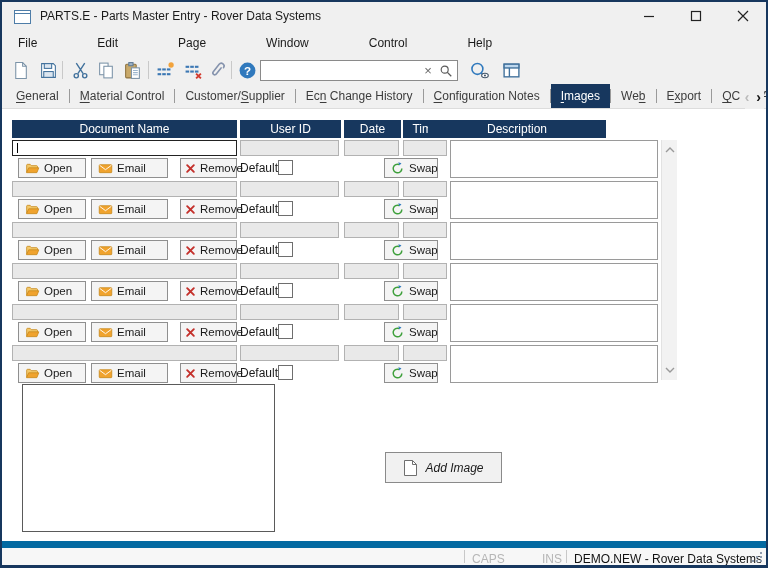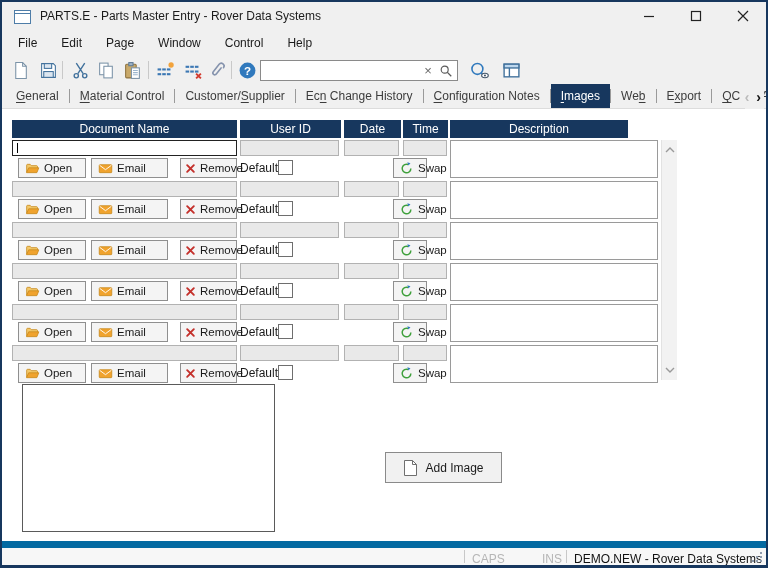--- a/index.html
+++ b/index.html
@@ -17,21 +17,21 @@
   .b-bottom{left:0;right:0;bottom:0;height:3px}
 
   
   .titlebar { position:absolute; left:2px; right:2px; top:2px; height:28px; background:#F0F0F0; }
   .app-icon { position:absolute; left:12px; top:8px; width:17px; height:14px; }
   .title-text { position:absolute; left:38px; top:0; line-height:28px; font-size:12px; color:#1a1a1a; white-space:nowrap; }
   .win-controls { position:absolute; right:0; top:0; height:28px; display:flex; }
   .wc { width:47px; height:28px; display:flex; align-items:center; justify-content:center; }
 
   
-  .menubar { position:absolute; left:2px; right:2px; top:30px; height:26px; display:flex; align-items:center; padding-left:4px; background:#F0F0F0; }
+  .menubar { position:absolute; left:2px; right:2px; top:30px; height:26px; display:flex; align-items:center; padding-left:4px; background:#F0F0F0;gap:36px; }
   .menu-item { padding:0 12px; font-size:12px; color:#1a1a1a; line-height:26px; }
 
   
   .toolbar { position:absolute; left:2px; right:2px; top:56px; height:28px; background:#F0F0F0; }
   .tbtn { position:absolute; top:3px; width:24px; height:23px; display:flex; align-items:center; justify-content:center; }
   .tbtn svg { width:19px; height:19px; }
   .tsep { position:absolute; top:5px; width:1px; height:18px; background:#C9C9C9; }
   .searchbox { position:absolute; left:258px; top:4px; width:198px; height:21px; background:#fff; border:1px solid #8a8a8a; }
   .searchbox input { position:absolute; left:3px; top:1px; right:36px; height:17px; border:none; outline:none; font-size:12px; font-family:inherit; background:transparent; }
   .sx { position:absolute; right:22px; top:0; width:14px; line-height:19px; text-align:center; color:#6a6a6a; font-size:13px; }
@@ -49,45 +49,45 @@
 
   
   .layer-content { position:absolute; left:2px; right:2px; top:109px; height:432px; background:#FFFFFF; }
 
   #grid-header { position:absolute; left:12px; top:120px; width:666px; height:18px; z-index:2; }
   .gh { position:absolute; top:0; height:18px; background:#17375E; color:#fff; font-size:12px; display:flex; align-items:center; justify-content:center; }
   .gh.col-doc{left:0;width:225px}
   .gh.col-user{left:228px;width:101px}
   .gh.col-date{left:332px;width:57px}
   .gh.col-time{left:391px;width:45px}
-  .gh.col-desc{left:438px;width:178px}
+  .gh.col-desc{left:416px;width:178px}
 
   #rows { position:absolute; left:12px; top:140px; width:666px; height:246px; }
   .rowgroup { position:absolute; left:0; width:666px; height:38px; }
   .fld { position:absolute; top:0; height:16px; background:#E9E9E9; border:1px solid #B2B2B2; }
   .f-doc{left:0;width:225px} .f-user{left:228px;width:99px}
   .f-date{left:332px;width:55px} .f-time{left:391px;width:44px}
   .f-doc.focused { background:#fff; border-color:#222; }
   .caret { position:absolute; left:4px; top:2px; width:1px; height:10px; background:#000; }
   .fval { display:block; padding:1px 3px; font-size:11px; color:#222; overflow:hidden; white-space:nowrap; }
   .descbox { position:absolute; left:438px; top:0; width:208px; height:38px; background:#fff; border:1px solid #9a9a9a; font-size:11px; color:#222; padding:1px 3px; }
   .rbtn { position:absolute; top:18px; height:20px; display:flex; align-items:center; gap:4px; padding:0 0 0 6px; background:#F4F4F4; border:1px solid #8f8f8f; font-size:11.5px; color:#1a1a1a; font-family:inherit; cursor:default; }
   .b-open{left:6px;width:68px} .b-email{left:79px;width:77px}
   .b-remove{left:168px;width:57px;padding-left:2px;gap:2px}
-  .b-swap{left:381px;width:34px;padding-left:5px}
+  .b-swap{left:372px;width:54px;padding-left:5px}
   .deflabel { position:absolute; left:228px; top:18px; line-height:20px; font-size:12px; color:#1a1a1a; }
   .checkbox { position:absolute; left:266px; top:20px; width:15px; height:15px; background:#fff; border:1px solid #6e6e6e; }
   .ic { width:15px; height:15px; flex:none; }
 
   .vscroll { position:absolute; left:661px; top:140px; width:16px; height:240px; background:#F2F2F2; border-left:1px solid #E2E2E2; }
   .sarrow { position:absolute; left:0; width:16px; height:16px; display:flex; align-items:center; justify-content:center; }
   .sarrow.up{top:2px} .sarrow.down{bottom:2px}
 
   .preview { position:absolute; left:22px; top:384px; width:253px; height:148px; background:#fff; border:1px solid #5a5a5a; }
-  .add-image { position:absolute; left:385px; top:452px; width:117px; height:31px; background:#F1F1F1; border:1px solid #8a8a8a; display:flex; align-items:center; justify-content:center; gap:8px; font-size:12px; color:#1a1a1a; font-family:inherit; }
+  .add-image { position:absolute; left:385px; top:452px; width:117px; height:31px; background:#F1F1F1; border:1px solid #8a8a8a; display:flex; align-items:center; justify-content:center; gap:8px; font-size:12px; color:#1a1a1a; font-family:inherit;font-style:italic; }
   .add-image svg { width:14px; height:16px; }
 
   
   .statusbar { position:absolute; left:2px; right:2px; top:541px; height:24px; background:#F7F7F7; border-top:7px solid #0369a1; font-size:12px; }
   .ssep { position:absolute; top:2px; bottom:2px; width:1px; background:#C8C8C8; }
   .skey { position:absolute; top:0; line-height:23px; }
   .skey.inactive { color:#B6B6B6; }
   .skey.active { color:#111;margin-top:48px; }
   .smsg { position:absolute; left:572px; top:0; line-height:23px; color:#111; white-space:nowrap; }
   .grip { position:absolute; right:3px; bottom:2px; width:11px; height:11px; }

